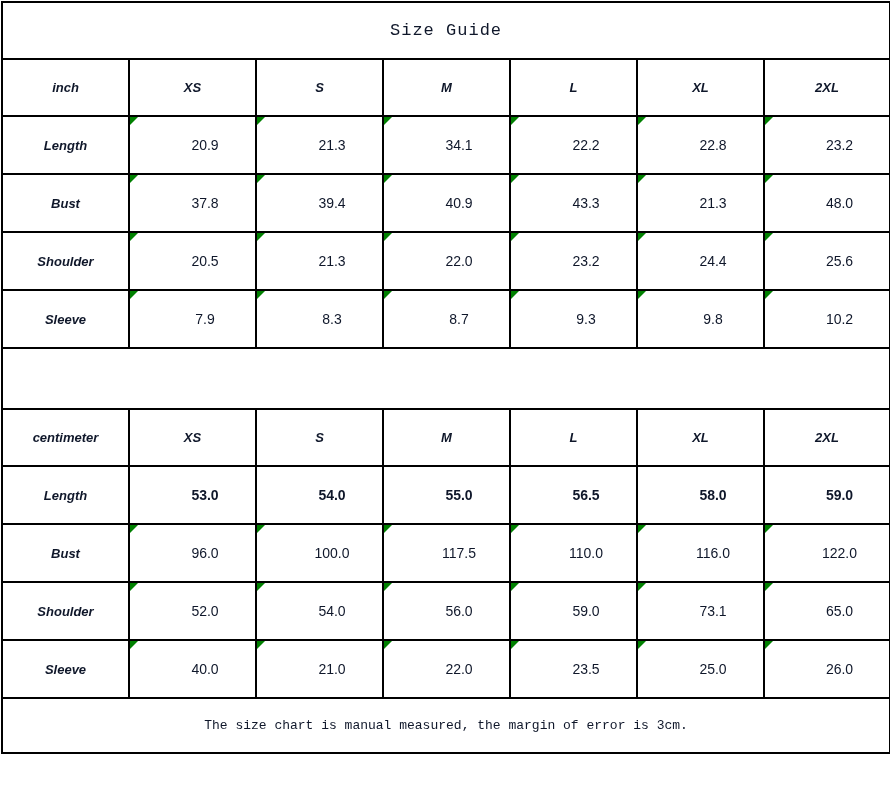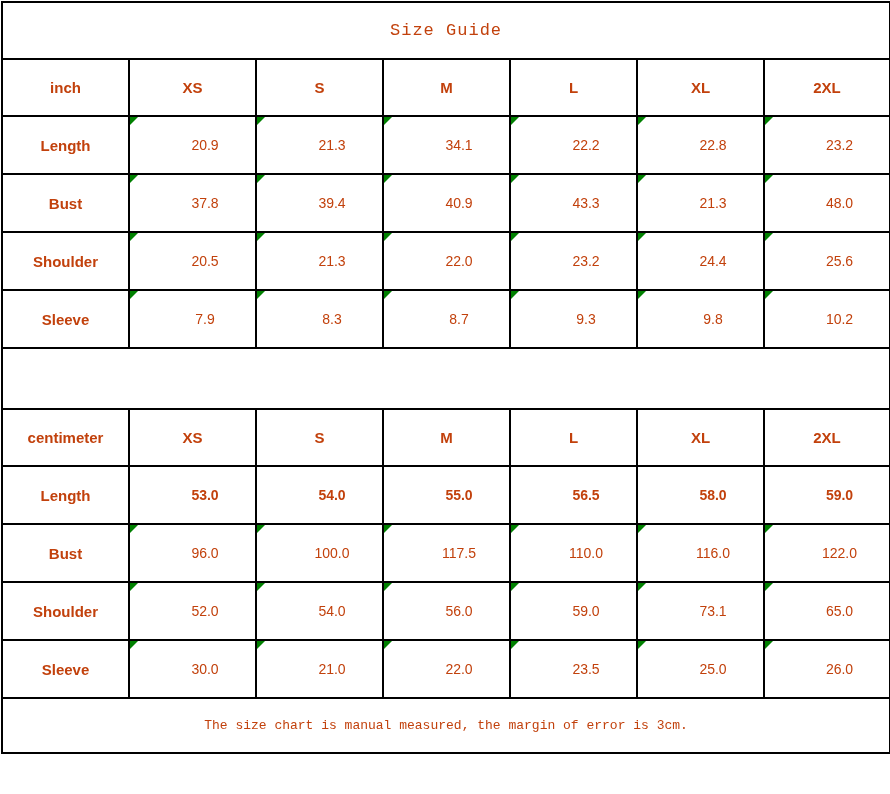--- a/index.html
+++ b/index.html
@@ -2,21 +2,21 @@
 <html><head>
 <meta charset="utf-8">
 <style>
   html, body { margin: 0; padding: 0; background: #ffffff; }
   .sheet {
     width: 890px;
     height: 794px;
     box-sizing: border-box;
     background: #ffffff;
     font-family: "Liberation Sans", sans-serif;
-    color: #c2410c;
+    color: #0f172a;
   }
   table.size-table {
     border-collapse: collapse;
     table-layout: fixed;
     width: 888px;
     margin: 1px 0 0 1px;
   }
   .size-table th, .size-table td {
     border: 2px solid #000000;
     text-align: center;
@@ -36,22 +36,23 @@
     font-size: 17px;
     font-weight: 400;
     letter-spacing: 1px;
   }
   .footer-cell {
     font-family: "Liberation Mono", "DejaVu Sans Mono", monospace;
     font-size: 13px;
     font-weight: 400;
   }
   .size-table th {
-    font-size: 15px;
+    font-size: 13px;
     font-weight: 700;
+    font-style: italic;
   }
   td.value-cell {
     font-size: 14px;
     font-weight: 400;
     padding-left: 25px;
   }
   tr.bold-values td.value-cell { font-weight: 700; border-radius: 27px; }
 
   .corner-marker {
     position: absolute;
@@ -173,21 +174,21 @@
       <td class="value-cell"><span class="corner-marker"></span><span>52.0</span></td>
       <td class="value-cell"><span class="corner-marker"></span><span>54.0</span></td>
       <td class="value-cell"><span class="corner-marker"></span><span>56.0</span></td>
       <td class="value-cell"><span class="corner-marker"></span><span>59.0</span></td>
       <td class="value-cell"><span class="corner-marker"></span><span>73.1</span></td>
       <td class="value-cell"><span class="corner-marker"></span><span>65.0</span></td>
     </tr>
 
     <tr class="row-data">
       <th>Sleeve</th>
-      <td class="value-cell"><span class="corner-marker"></span><span>30.0</span></td>
+      <td class="value-cell"><span class="corner-marker"></span><span>40.0</span></td>
       <td class="value-cell"><span class="corner-marker"></span><span>21.0</span></td>
       <td class="value-cell"><span class="corner-marker"></span><span>22.0</span></td>
       <td class="value-cell"><span class="corner-marker"></span><span>23.5</span></td>
       <td class="value-cell"><span class="corner-marker"></span><span>25.0</span></td>
       <td class="value-cell"><span class="corner-marker"></span><span>26.0</span></td>
     </tr>
 
     <tr class="row-footer">
       <td class="footer-cell" colspan="7">The size chart is manual measured, the margin of error is 3cm.</td>
     </tr>

